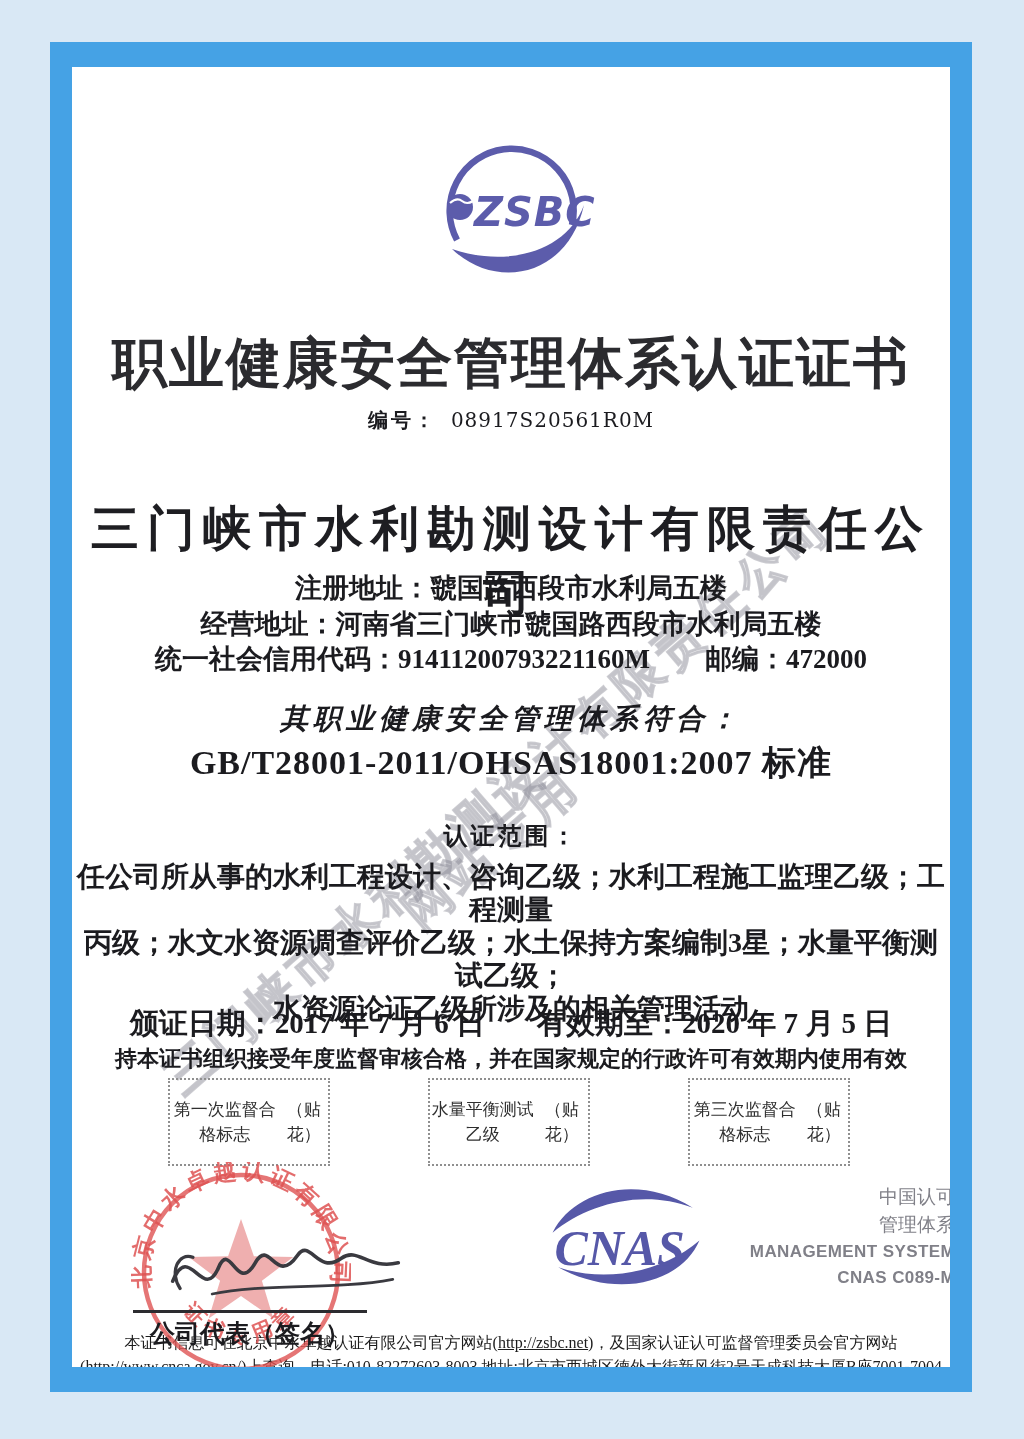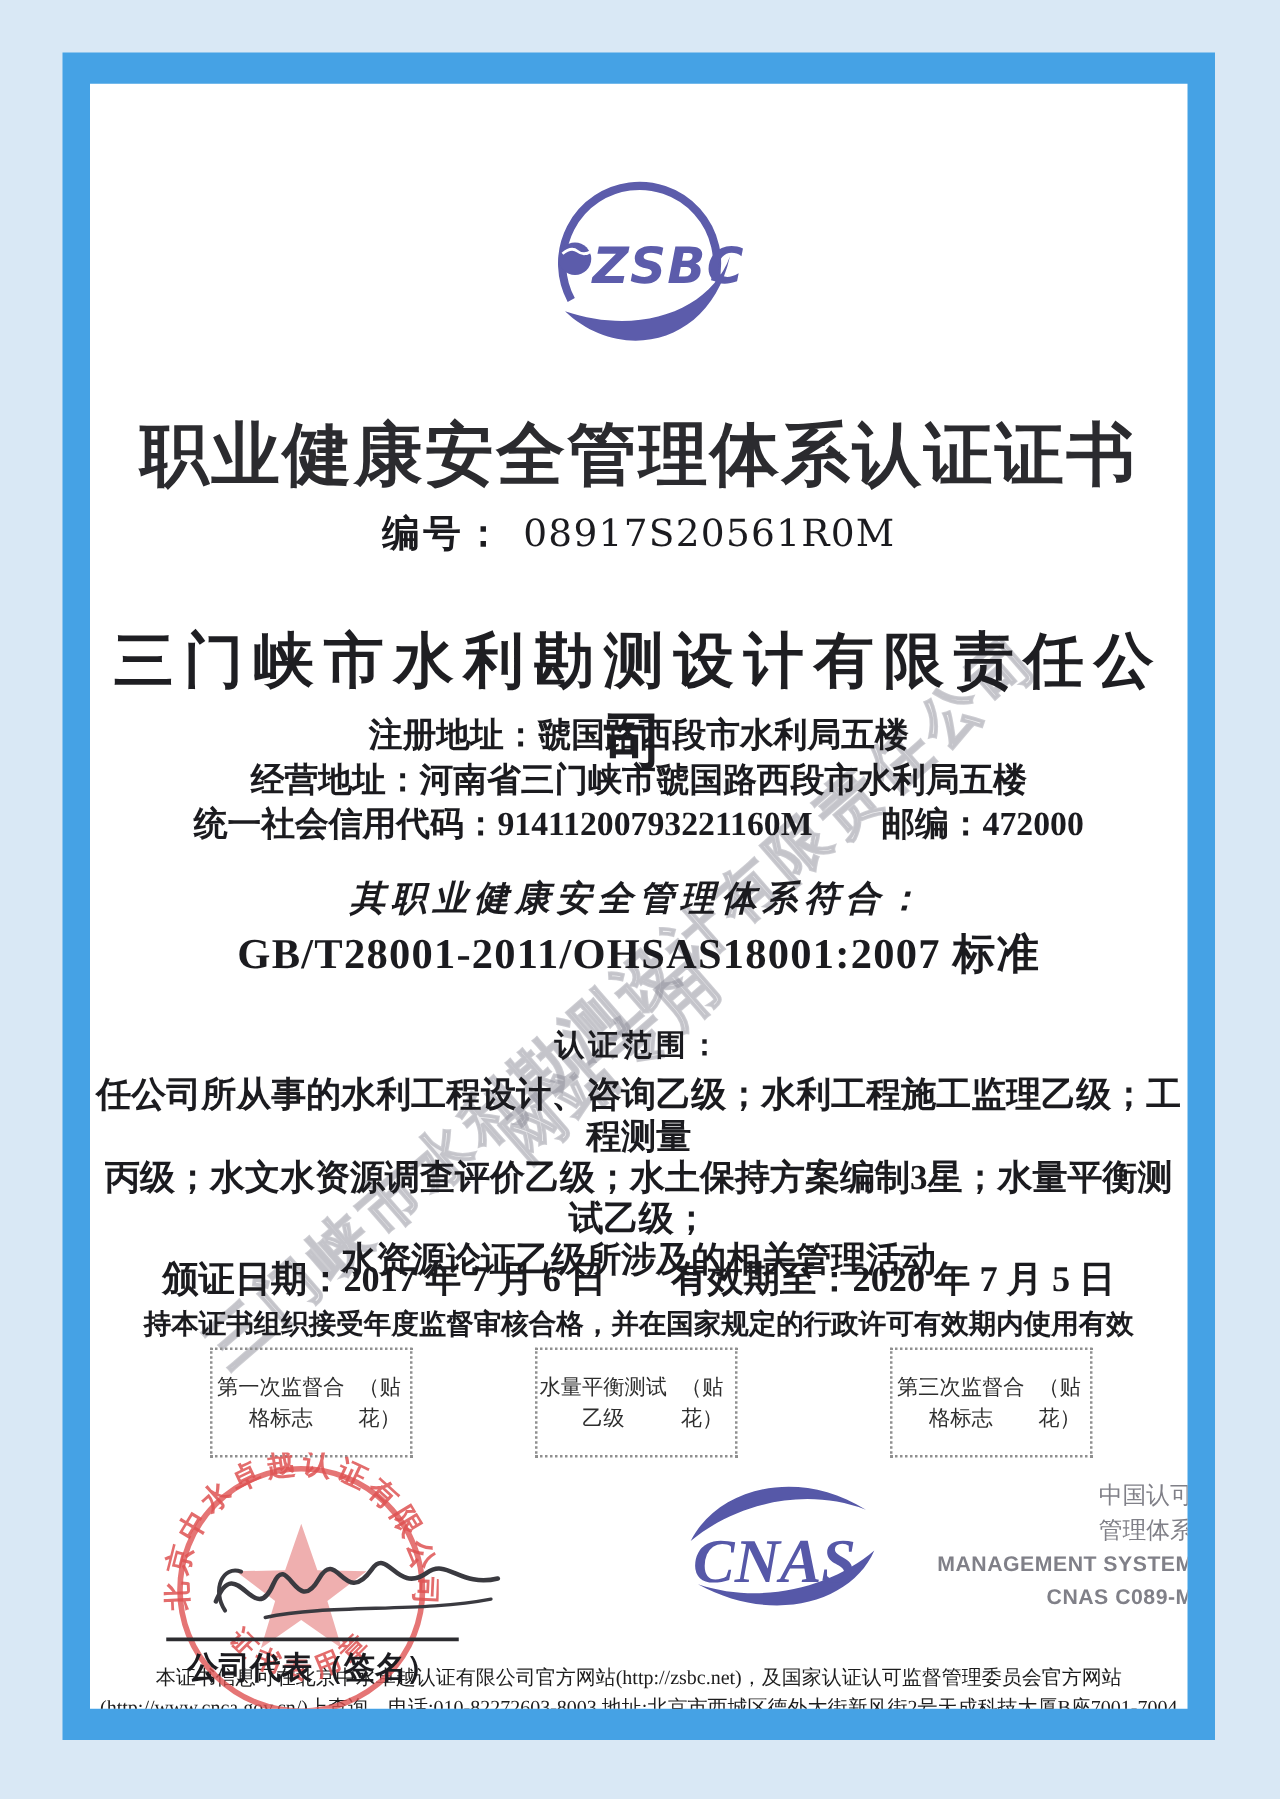--- a/index.html
+++ b/index.html
@@ -22,21 +22,21 @@
     transform:rotate(-41deg);transform-origin:left center;
   }
   .wm1{left:100px;top:985px;}
   .wm2{left:338px;top:820px;}
 
   .centered{position:absolute;left:0;width:100%;text-align:center;}
 
   .logo-row{top:70px;}
   .title{top:260px;font-family:"Liberation Sans",sans-serif;font-weight:bold;
          font-size:55px;letter-spacing:2px;color:#2b2b2f;z-index:2;}
-  .certno{top:340px;font-size:30px;z-index:2;}
+  .certno{top:340px;font-size:20px;z-index:2;}
   .certno .lbl{font-weight:bold;letter-spacing:3px;}
   .certno .val{font-family:"DejaVu Serif",serif;letter-spacing:1px;margin-left:14px;}
   .hereby{top:394px;font-size:28px;font-weight:bold;letter-spacing:22px;z-index:2;}
   .company{top:430px;font-size:48px;font-weight:bold;letter-spacing:8px;color:#1e1e22;z-index:2;}
   .addr1{top:503px;font-size:27px;font-weight:bold;z-index:2;}
   .addr2{top:539px;font-size:27px;font-weight:bold;z-index:2;}
   .addr3{top:574px;font-size:27px;font-weight:bold;z-index:2;}
   .addr3 .zip{margin-left:55px;}
   .conform{top:633px;font-size:28px;font-weight:bold;letter-spacing:5px;z-index:2;font-style:italic;}
   .standard{top:673px;font-size:34px;font-weight:bold;letter-spacing:1px;z-index:2;}
@@ -45,36 +45,36 @@
   .dates{top:937px;font-size:29px;font-weight:bold;z-index:2;}
   .dates .valid{margin-left:52px;margin-top:29px;}
   .note{top:977px;font-size:22px;font-weight:bold;z-index:2;}
 
   .box{
     position:absolute;top:1011px;width:158px;height:84px;z-index:2;
     border:2px dotted #8f8f8f;
     display:flex;flex-direction:row;justify-content:center;align-items:center;
     font-size:17px;line-height:25px;color:#2e2e2e;text-align:center;
   }
-  .box1{left:96px;} .box2{left:356px;} .box3{left:640px;align-items:center;}
+  .box1{left:96px;} .box2{left:356px;} .box3{left:616px;align-items:center;}
 
   .stamp{position:absolute;left:59px;top:1095px;width:220px;height:220px;z-index:3;}
   .signature{position:absolute;left:76px;top:1150px;width:275px;height:110px;z-index:4;}
   .sigline{position:absolute;left:61px;top:1243px;width:234px;border-top:3px solid #2c2c30;z-index:5;}
   .sig-label{position:absolute;left:61px;top:1250px;width:234px;text-align:center;
              font-size:25px;font-weight:bold;font-family:"Liberation Sans",sans-serif;z-index:5;}
 
   .cnas-logo{position:absolute;left:473px;top:1112px;width:162px;height:120px;z-index:2;}
   .cnas-text{position:absolute;left:643px;top:1116px;width:240px;z-index:2;
              color:#808088;font-family:"Liberation Sans",sans-serif;text-align:right;}
   .cnas-text .cn{font-size:19px;line-height:28px;}
   .cnas-text .en{font-size:17px;line-height:26px;font-weight:bold;letter-spacing:0.4px;}
 
   .footer{top:1264px;font-size:16px;line-height:24px;color:#1c1c1c;z-index:2;white-space:nowrap;}
-  .footer .link{}
+  .footer .link{text-decoration:underline;}
 </style>
 </head>
 <body>
 
 <div class="frame">
   <div class="cert">
 
     <div class="wm wm1">三门峡市水利勘测设计有限责任公司</div>
     <div class="wm wm2">网站专用</div>
 

